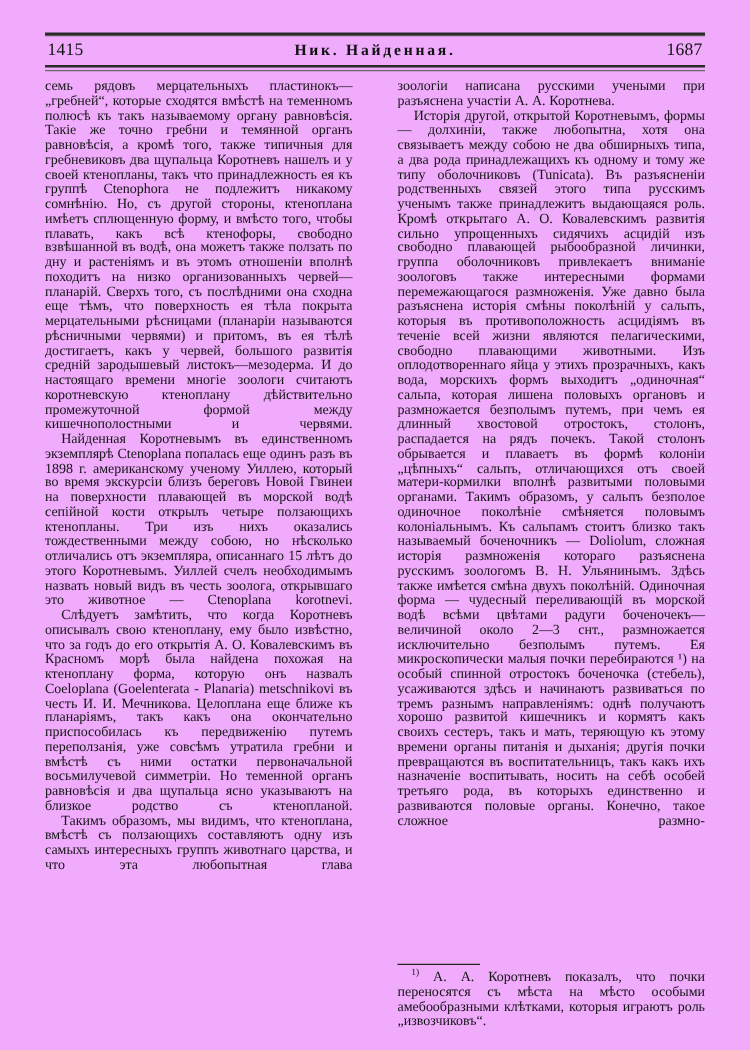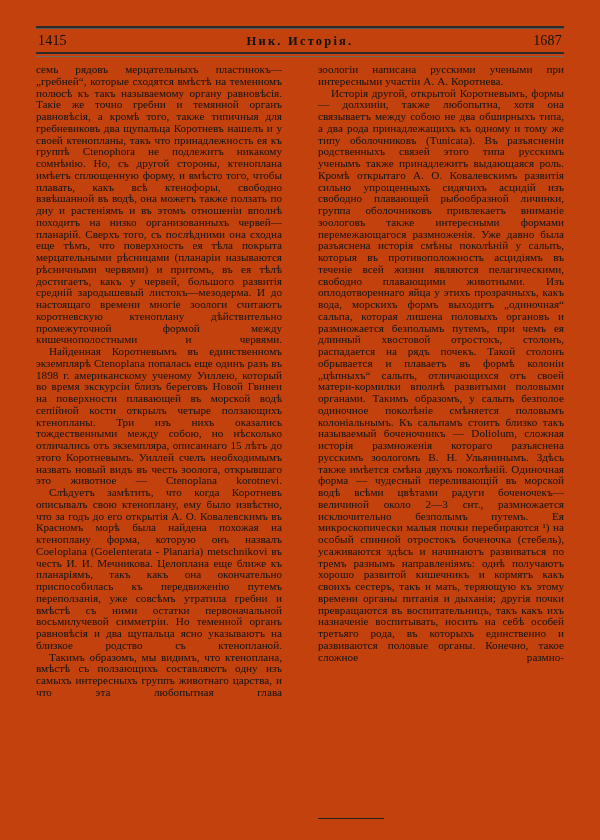--- a/index.html
+++ b/index.html
@@ -11,21 +11,21 @@
     width: 600px;
     height: 840px;
     font-family: "Liberation Serif", "DejaVu Serif", serif;
     color: #111111;
     overflow: hidden;
   }
   .page {
     position: relative;
     width: 600px;
     height: 840px;
-    background: #c2410c;
+    background: #f0abfc;
     box-sizing: border-box;
     padding: 0;
   }
   
   .head-wrap {
     position: absolute;
     left: 36px;
     top: 26px;
     width: 528px;
   }
@@ -134,39 +134,40 @@
 </head>
 <body>
 
 <div class="page">
 
   <div class="head-wrap">
     <div class="rule-top"></div>
     <div class="rule-top thin"></div>
     <div class="head-row">
       <span class="folio">1415</span>
-      <span class="head-title">Ник. Исторiя.</span>
+      <span class="head-title">Ник. Найденная.</span>
       <span class="folio">1687</span>
     </div>
     <div class="rule-bottom"></div>
     <div class="rule-bottom thin"></div>
   </div>
 
   <div class="columns">
 
     <div class="col">
       <p class="cont lastjust">семь рядовъ мерцательныхъ пластинокъ— „гребней“, которые сходятся вмѣстѣ на теменномъ полюсѣ къ такъ называемому органу равновѣсiя. Такiе же точно гребни и темянной органъ равновѣсiя, а кромѣ того, также типичныя для гребневиковъ два щупальца Коротневъ нашелъ и у своей ктенопланы, такъ что принадлежность ея къ группѣ Ctenophora не подлежитъ никакому сомнѣнiю. Но, съ другой стороны, ктеноплана имѣетъ сплющенную форму, и вмѣсто того, чтобы плавать, какъ всѣ ктенофоры, свободно взвѣшанной въ водѣ, она можетъ также ползать по дну и растенiямъ и въ этомъ отношенiи вполнѣ походитъ на низко организованныхъ червей—планарiй. Сверхъ того, съ послѣдними она сходна еще тѣмъ, что поверхность ея тѣла покрыта мерцательными рѣсницами (планарiи называются рѣсничными червями) и притомъ, въ ея тѣлѣ достигаетъ, какъ у червей, большого развитiя среднiй зародышевый листокъ—мезодерма. И до настоящаго времени многiе зоологи считаютъ коротневскую ктеноплану дѣйствительно промежуточной формой между кишечнополостными и червями.</p>
       <p class="para lastjust">Найденная Коротневымъ въ единственномъ экземплярѣ Ctenoplana попалась еще одинъ разъ въ 1898 г. американскому ученому Уиллею, который во время экскурсiи близъ береговъ Новой Гвинеи на поверхности плавающей въ морской водѣ сепiйной кости открылъ четыре ползающихъ ктенопланы. Три изъ нихъ оказались тождественными между собою, но нѣсколько отличались отъ экземпляра, описаннаго 15 лѣтъ до этого Коротневымъ. Уиллей счелъ необходимымъ назвать новый видъ въ честь зоолога, открывшаго это животное — Ctenoplana korotnevi.</p>
       <p class="para lastjust">Слѣдуетъ замѣтить, что когда Коротневъ описывалъ свою ктеноплану, ему было извѣстно, что за годъ до его открытiя А. О. Ковалевскимъ въ Красномъ морѣ была найдена похожая на ктеноплану форма, которую онъ назвалъ Coeloplana (Goelenterata - Planaria) metschnikovi въ честь И. И. Мечникова. Целоплана еще ближе къ планарiямъ, такъ какъ она окончательно приспособилась къ передвиженiю путемъ переползанiя, уже совсѣмъ утратила гребни и вмѣстѣ съ ними остатки первоначальной восьмилучевой симметрiи. Но теменной органъ равновѣсiя и два щупальца ясно указываютъ на близкое родство съ ктенопланой.</p>
       <p class="para lastjust">Такимъ образомъ, мы видимъ, что ктеноплана, вмѣстѣ съ ползающихъ составляютъ одну изъ самыхъ интересныхъ группъ животнаго царства, и что эта любопытная глава</p>
     </div>
 
     <div class="col">
-      <p class="cont last">зоологiи написана русскими учеными при интересными участiи А. А. Коротнева.</p>
+      <p class="cont last">зоологiи написана русскими учеными при разъяснена участiи А. А. Коротнева.</p>
       <p class="para lastjust">Исторiя другой, открытой Коротневымъ, формы — долхинiи, также любопытна, хотя она связываетъ между собою не два обширныхъ типа, а два рода принадлежащихъ къ одному и тому же типу оболочниковъ (Tunicata). Въ разъясненiи родственныхъ связей этого типа русскимъ ученымъ также принадлежитъ выдающаяся роль. Кромѣ открытаго А. О. Ковалевскимъ развитiя сильно упрощенныхъ сидячихъ асцидiй изъ свободно плавающей рыбообразной личинки, группа оболочниковъ привлекаетъ вниманiе зоологовъ также интересными формами перемежающагося размноженiя. Уже давно была разъяснена исторiя смѣны поколѣнiй у сальпъ, которыя въ противоположность асцидiямъ въ теченiе всей жизни являются пелагическими, свободно плавающими животными. Изъ оплодотвореннаго яйца у этихъ прозрачныхъ, какъ вода, морскихъ формъ выходитъ „одиночная“ сальпа, которая лишена половыхъ органовъ и размножается безполымъ путемъ, при чемъ ея длинный хвостовой отростокъ, столонъ, распадается на рядъ почекъ. Такой столонъ обрывается и плаваетъ въ формѣ колонiи „цѣпныхъ“ сальпъ, отличающихся отъ своей матери-кормилки вполнѣ развитыми половыми органами. Такимъ образомъ, у сальпъ безполое одиночное поколѣнiе смѣняется половымъ колонiальнымъ. Къ сальпамъ стоитъ близко такъ называемый боченочникъ — Doliolum, сложная исторiя размноженiя котораго разъяснена русскимъ зоологомъ В. Н. Ульянинымъ. Здѣсь также имѣется смѣна двухъ поколѣнiй. Одиночная форма — чудесный переливающiй въ морской водѣ всѣми цвѣтами радуги боченочекъ—величиной около 2—3 снт., размножается исключительно безполымъ путемъ. Ея микроскопически малыя почки перебираются ¹) на особый спинной отростокъ боченочка (стебель), усаживаются здѣсь и начинаютъ развиваться по тремъ разнымъ направленiямъ: однѣ получаютъ хорошо развитой кишечникъ и кормятъ какъ своихъ сестеръ, такъ и мать, теряющую къ этому времени органы питанiя и дыханiя; другiя почки превращаются въ воспитательницъ, такъ какъ ихъ назначенiе воспитывать, носить на себѣ особей третьяго рода, въ которыхъ единственно и развиваются половые органы. Конечно, такое сложное размно-</p>
 
       <div class="footnote-wrap">
         <div class="fn-rule"></div>
+        <p class="footnote"><sup class="fnmark">1)</sup><span> А. А. Коротневъ показалъ, что почки переносятся съ мѣста на мѣсто особыми амебообразными клѣтками, которыя играютъ роль „извозчиковъ“.</span></p>
       </div>
     </div>
 
   </div>
 </div>
 
 </body></html>

